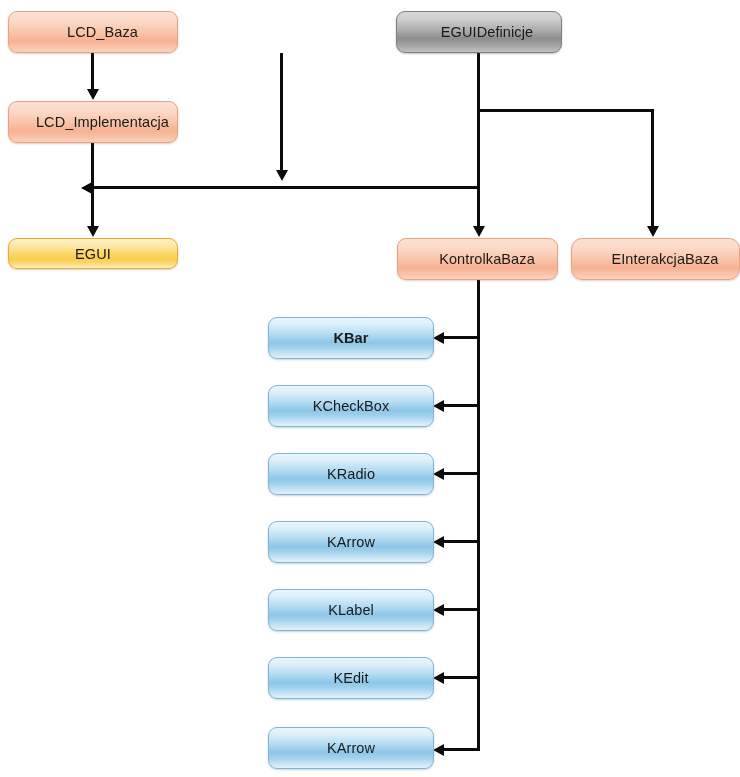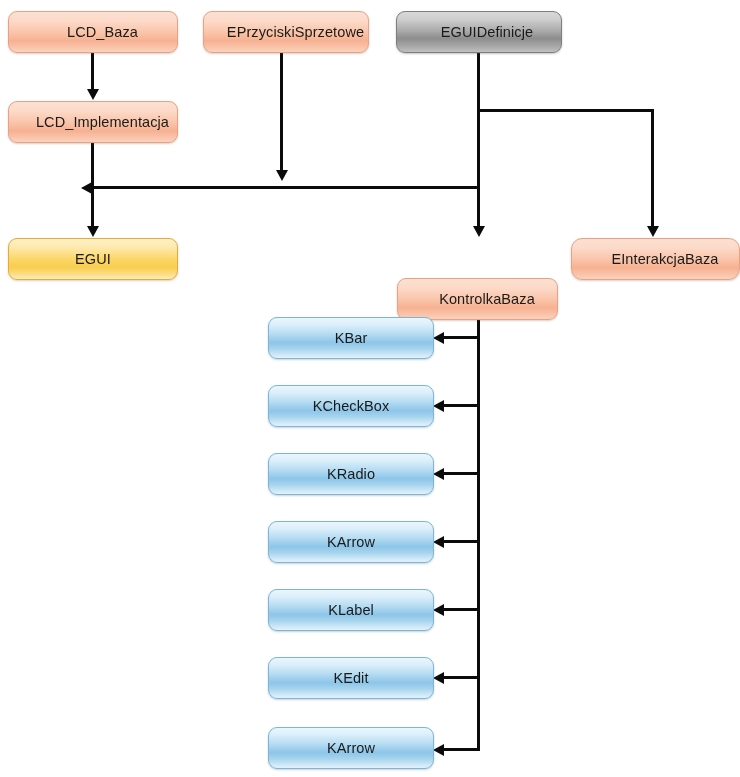--- a/index.html
+++ b/index.html
@@ -153,45 +153,42 @@
   <div class="hline" style="left:444px; top:676px; width:36px;"></div>
   <div class="arrow left" style="left:433px; top:671.5px;"></div>
 
   <div class="hline" style="left:444px; top:748px; width:36px;"></div>
   <div class="arrow left" style="left:433px; top:743.5px;"></div>
 
   <div class="node salmon" style="left:8px; top:11px; width:170px; height:42px;">
     <span>LCD_Baza</span>
   </div>
 
-  <div class="node salmon" style="left:203px; top:11px; width:166px; height:42px;">
-    <span>EPrzyciskiSprzetowe</span>
-  </div>
 
   <div class="node gray" style="left:396px; top:11px; width:166px; height:42px;">
     <span>EGUIDefinicje</span>
   </div>
 
   <div class="node salmon" style="left:8px; top:101px; width:170px; height:42px;">
     <span>LCD_Implementacja</span>
   </div>
 
-  <div class="node yellow" style="left:8px; top:238px; width:170px; height:42px;">
+  <div class="node yellow" style="left:8px; top:238px; width:170px; height:31px;">
     <span>EGUI</span>
   </div>
 
-  <div class="node salmon" style="left:397px; top:238px; width:161px; height:42px;margin-top:40px;">
+  <div class="node salmon" style="left:397px; top:238px; width:161px; height:42px;">
     <span>KontrolkaBaza</span>
   </div>
 
   <div class="node salmon" style="left:571px; top:238px; width:169px; height:42px;border-radius:11px;">
     <span>EInterakcjaBaza</span>
   </div>
 
-  <div class="node blue" style="left:268px; top:317px; width:166px; height:42px;">
+  <div class="node blue" style="left:268px; top:317px; width:166px; height:42px;font-weight:bold;">
     <span>KBar</span>
   </div>
 
   <div class="node blue" style="left:268px; top:385px; width:166px; height:42px;">
     <span>KCheckBox</span>
   </div>
 
   <div class="node blue" style="left:268px; top:453px; width:166px; height:42px;">
     <span>KRadio</span>
   </div>

